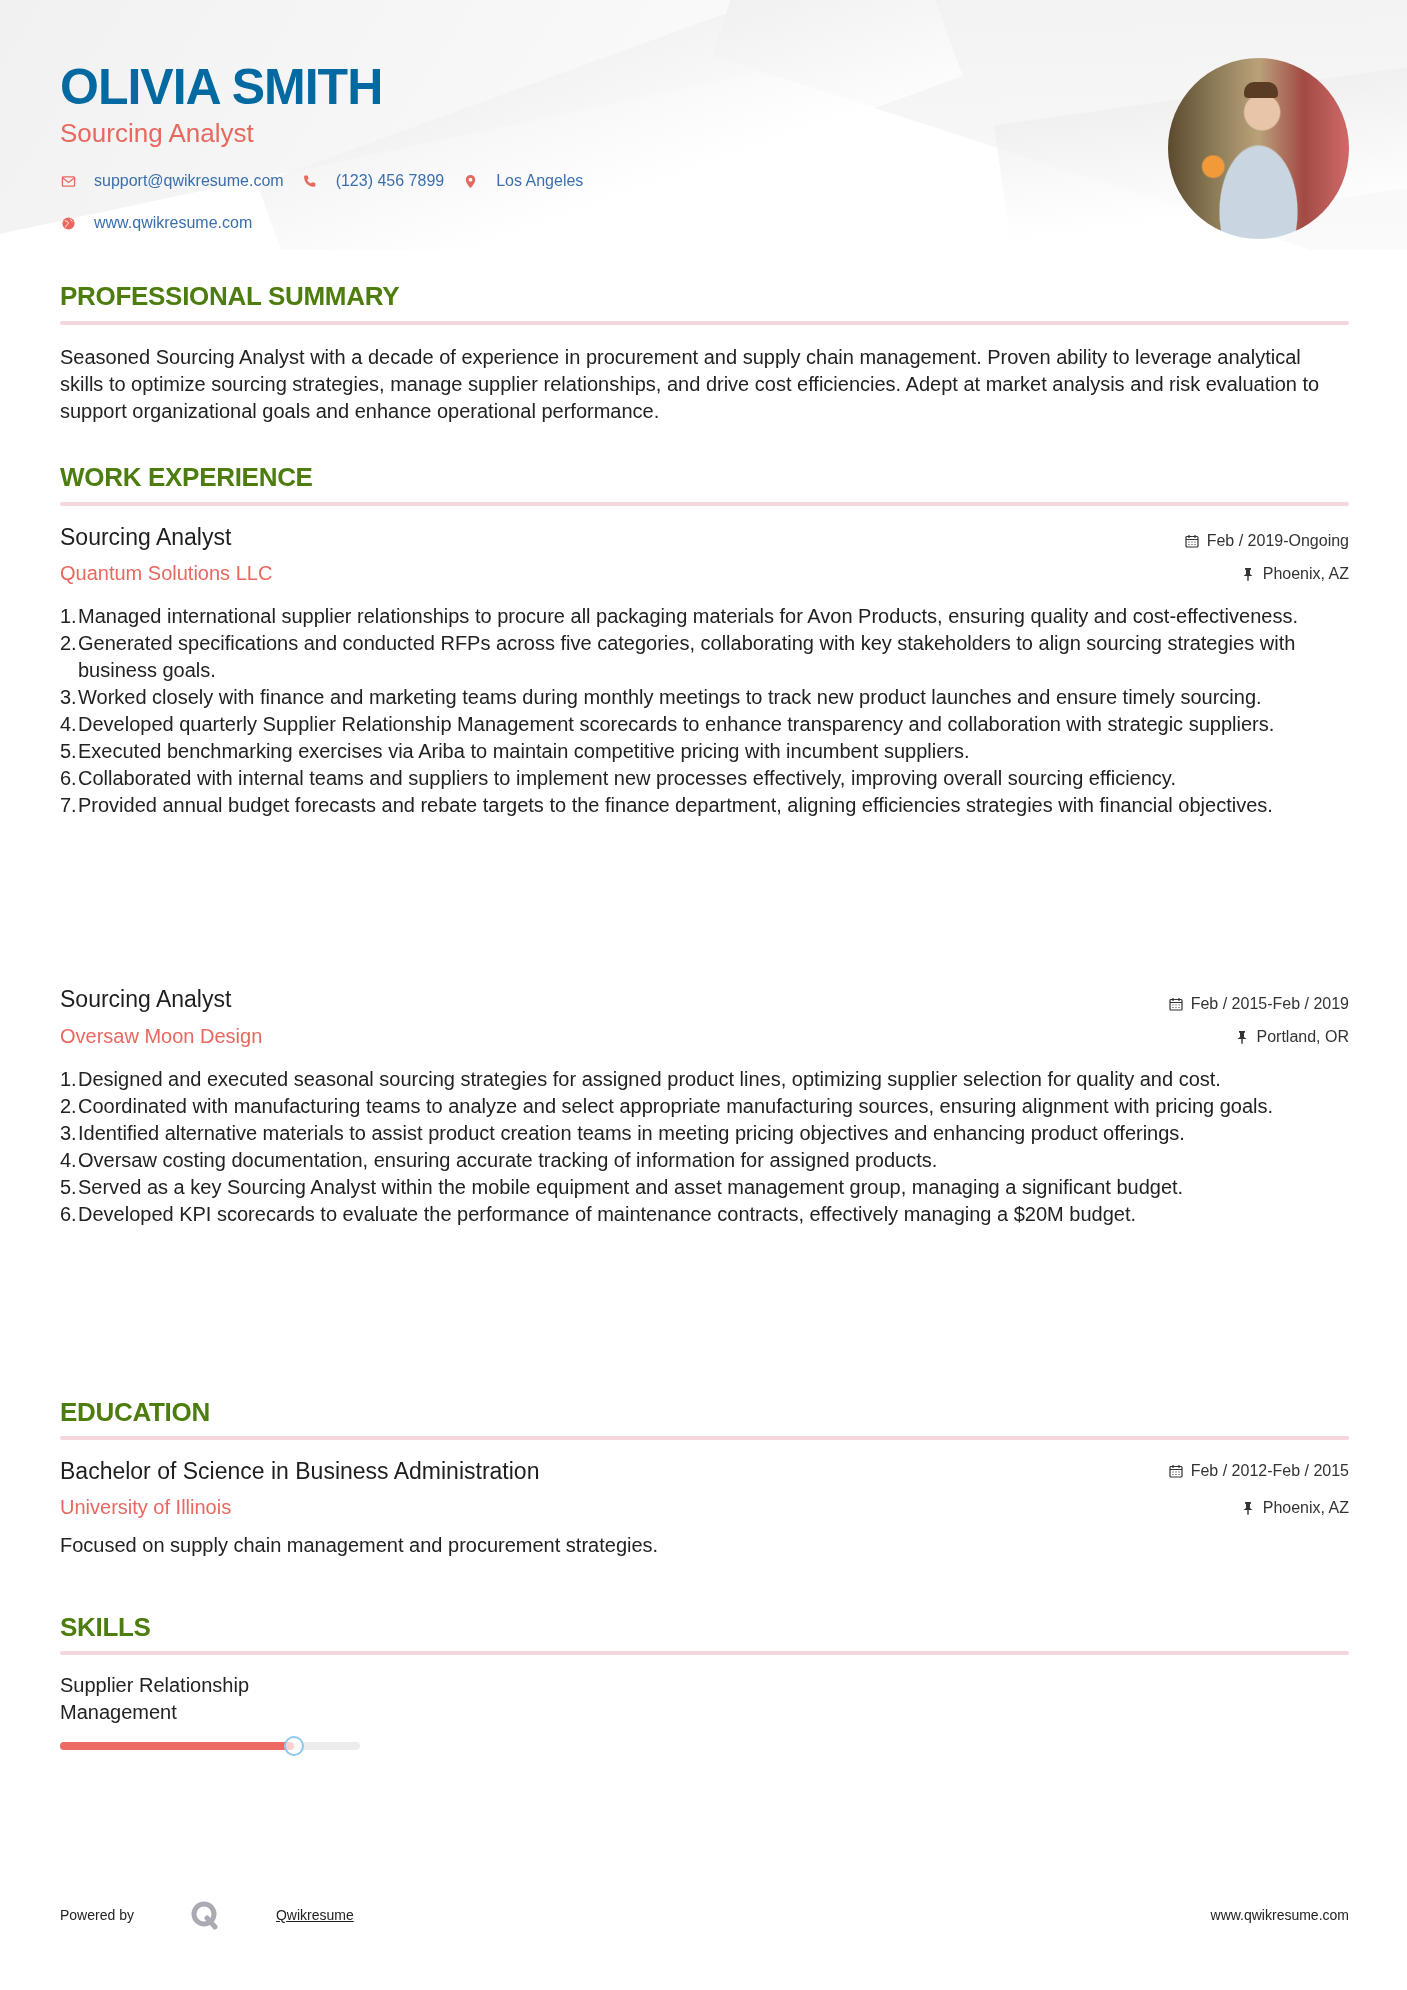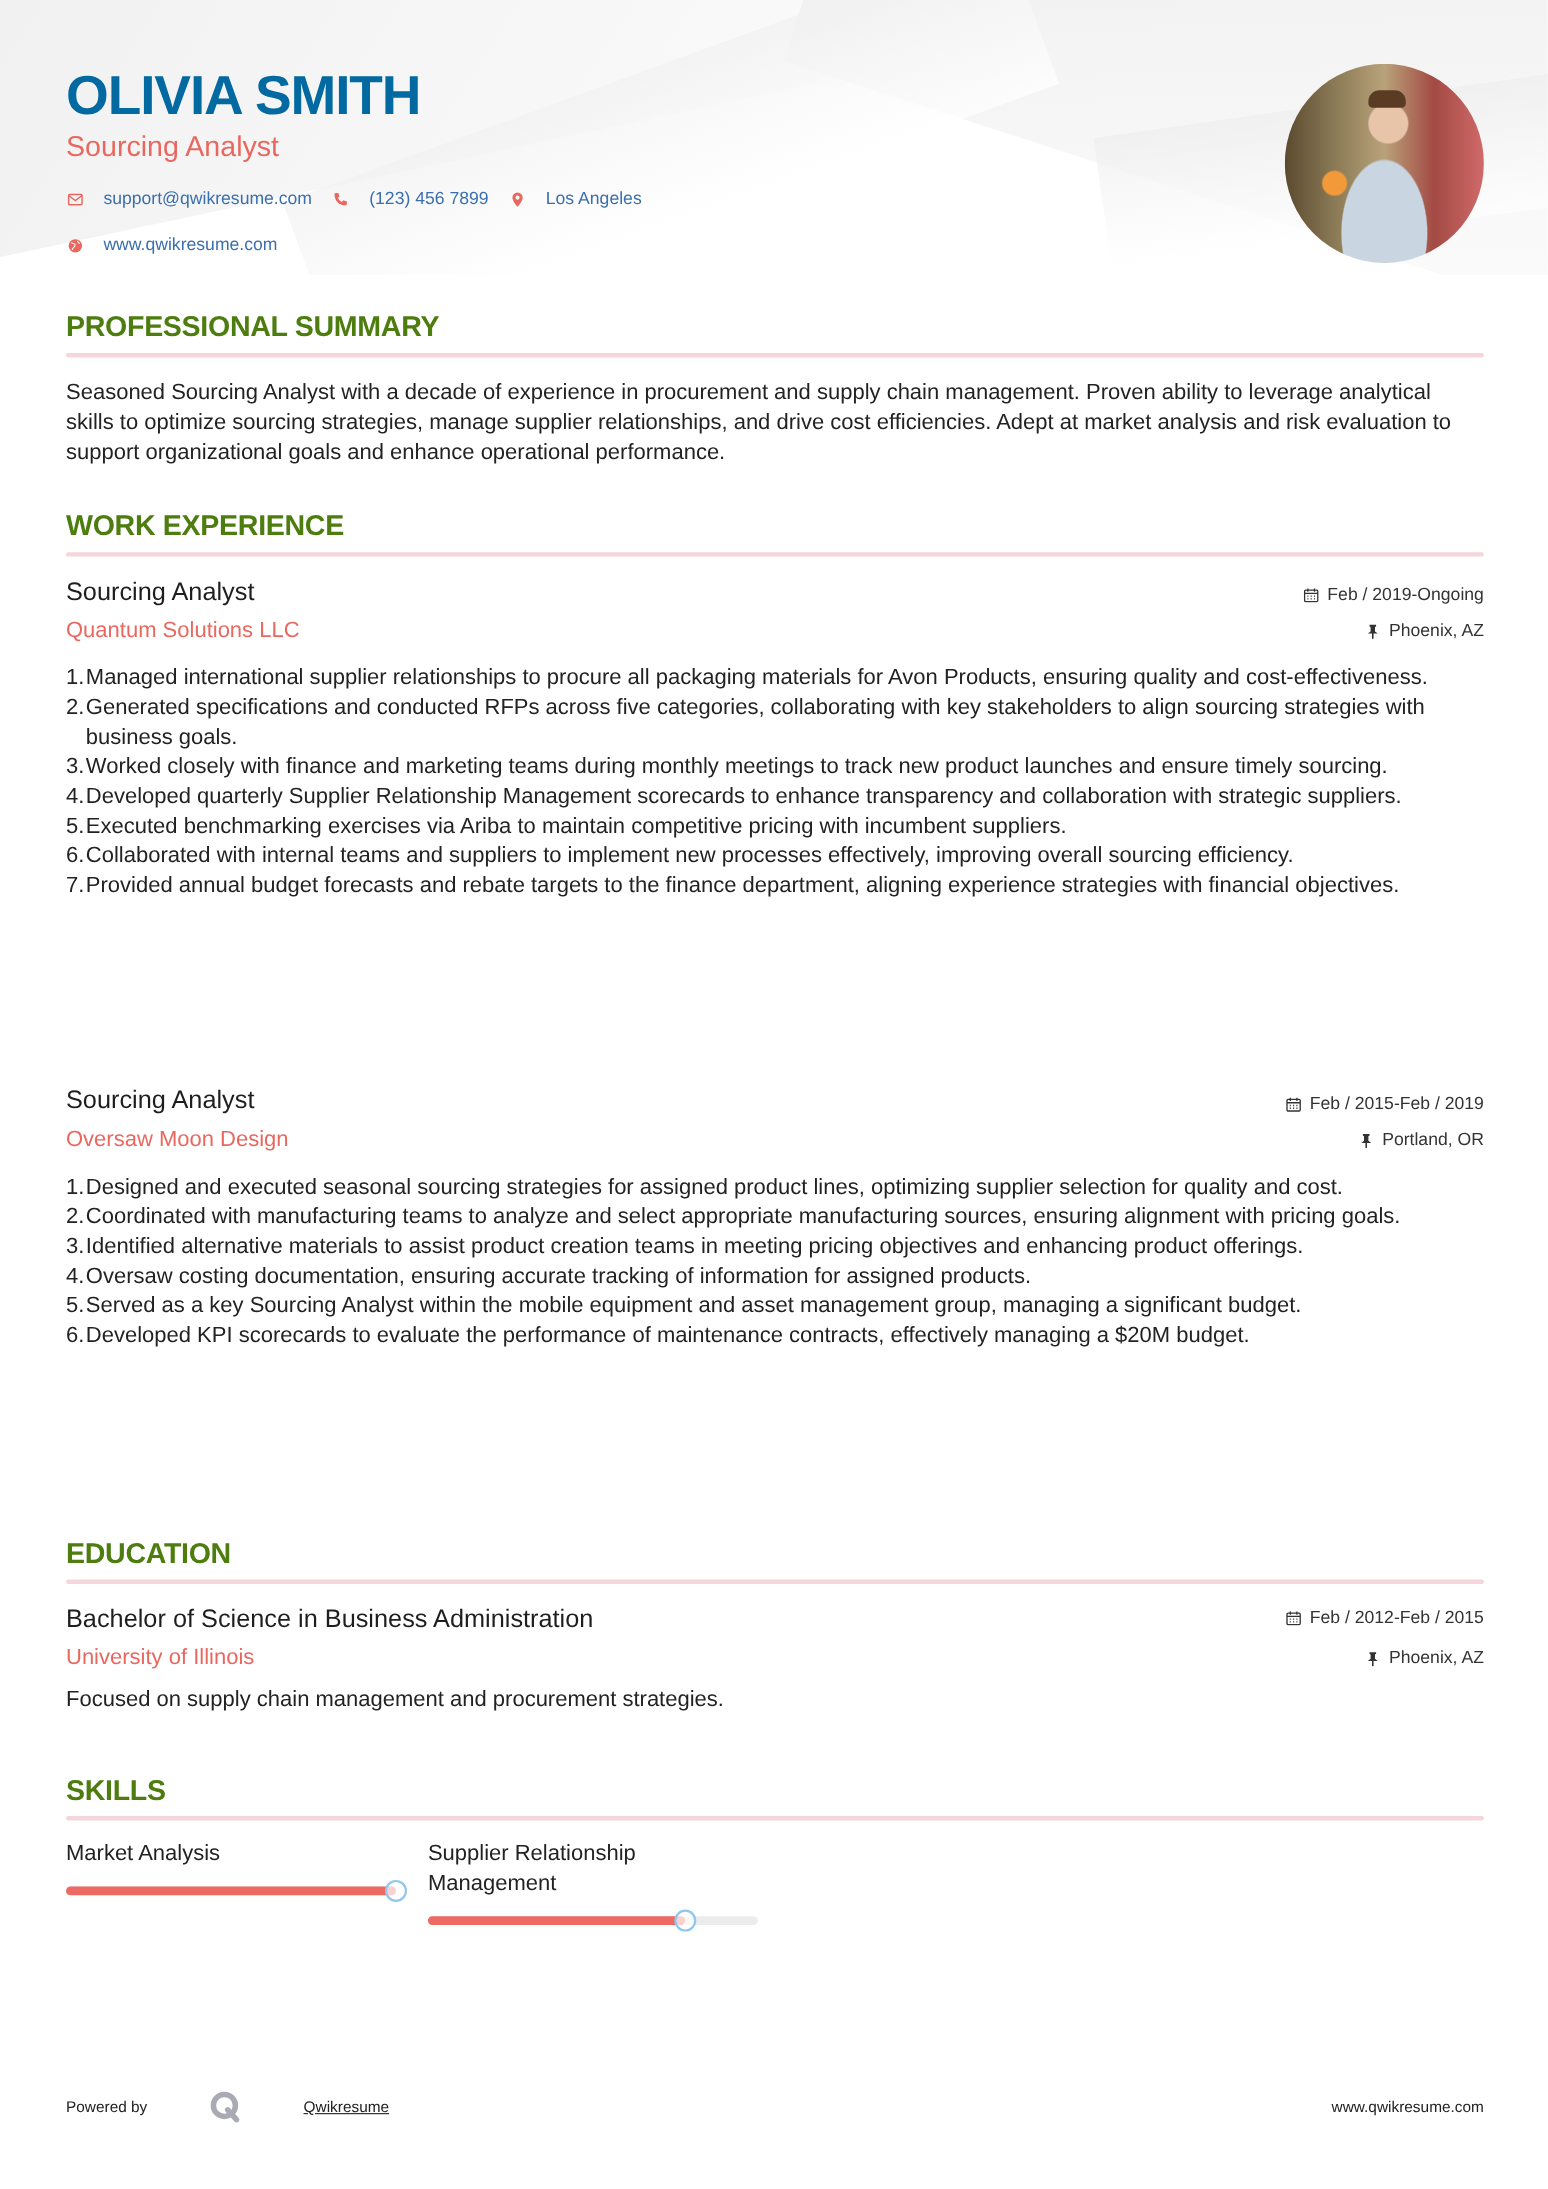--- a/index.html
+++ b/index.html
@@ -166,21 +166,21 @@
     <li>
         <span class="num">5.</span>
         <span class="txt">Executed benchmarking exercises via Ariba to maintain competitive pricing with incumbent suppliers.</span>
       </li>
     <li>
         <span class="num">6.</span>
         <span class="txt">Collaborated with internal teams and suppliers to implement new processes effectively, improving overall sourcing efficiency.</span>
       </li>
     <li>
         <span class="num">7.</span>
-        <span class="txt">Provided annual budget forecasts and rebate targets to the finance department, aligning experience strategies with financial objectives.</span>
+        <span class="txt">Provided annual budget forecasts and rebate targets to the finance department, aligning efficiencies strategies with financial objectives.</span>
       </li>
   </ol>
 
   <div class="job-title" style="top:986px">Sourcing Analyst</div>
   <div class="meta" style="top:995px">
     <span class="micon">
       <svg viewBox="0 0 14 14" fill="none" stroke="#333" stroke-width="1.2">
           <rect x="1" y="2.5" width="12" height="10.5" rx="1"></rect>
           <path d="M1 5.5h12M4 1v3M10 1v3M3.5 8h1M6.5 8h1M9.5 8h1M3.5 10.5h1M6.5 10.5h1M9.5 10.5h1"></path>
         </svg>
@@ -243,27 +243,20 @@
         </svg>
     </span>
     <span>Phoenix, AZ</span>
   </div>
   <div class="para" style="top:1532px">Focused on supply chain management and procurement strategies.</div>
 
   <div class="section-title" style="top:1612px">SKILLS</div>
   <div class="section-rule" style="top:1651px"></div>
 
   <div class="skills">
-    <div class="skill">
-      <div class="skill-label">Market Analysis</div>
-      <div class="skill-bar">
-        <div class="skill-fill" style="width: 100%;"></div>
-        <div class="skill-knob" style="left: 100%;"></div>
-      </div>
-    </div>
     <div class="skill">
       <div class="skill-label">Supplier Relationship Management</div>
       <div class="skill-bar">
         <div class="skill-fill" style="width: 78%;"></div>
         <div class="skill-knob" style="left: 78%;"></div>
       </div>
     </div>
   </div>
 
   <div class="footer">

